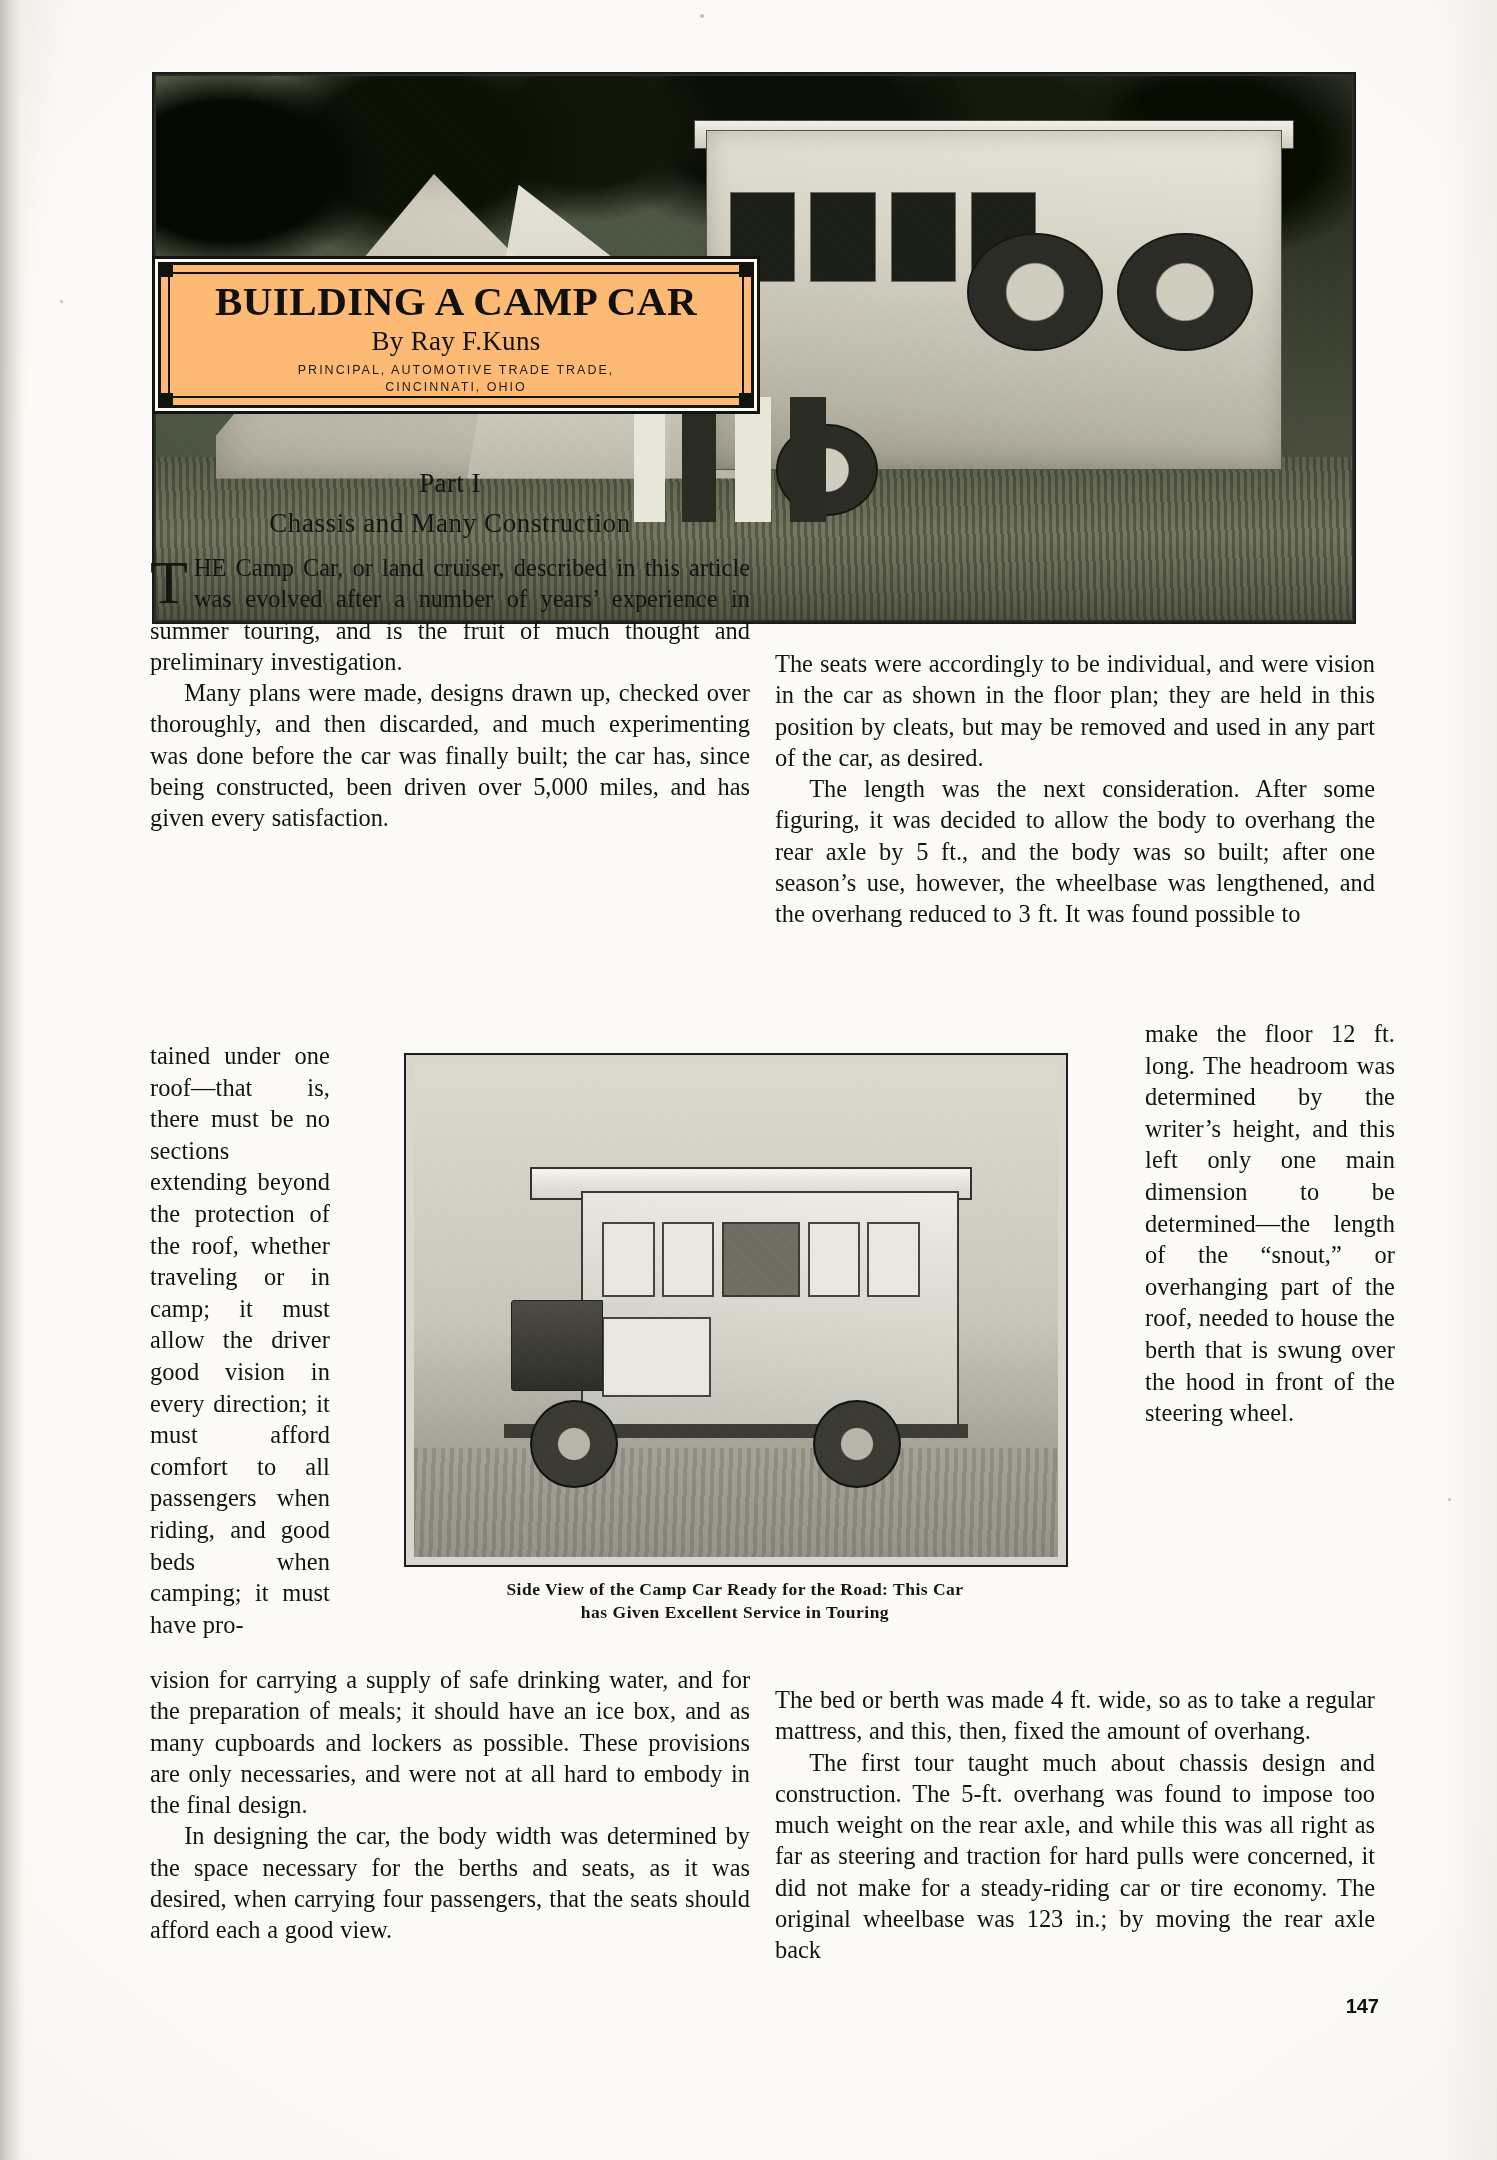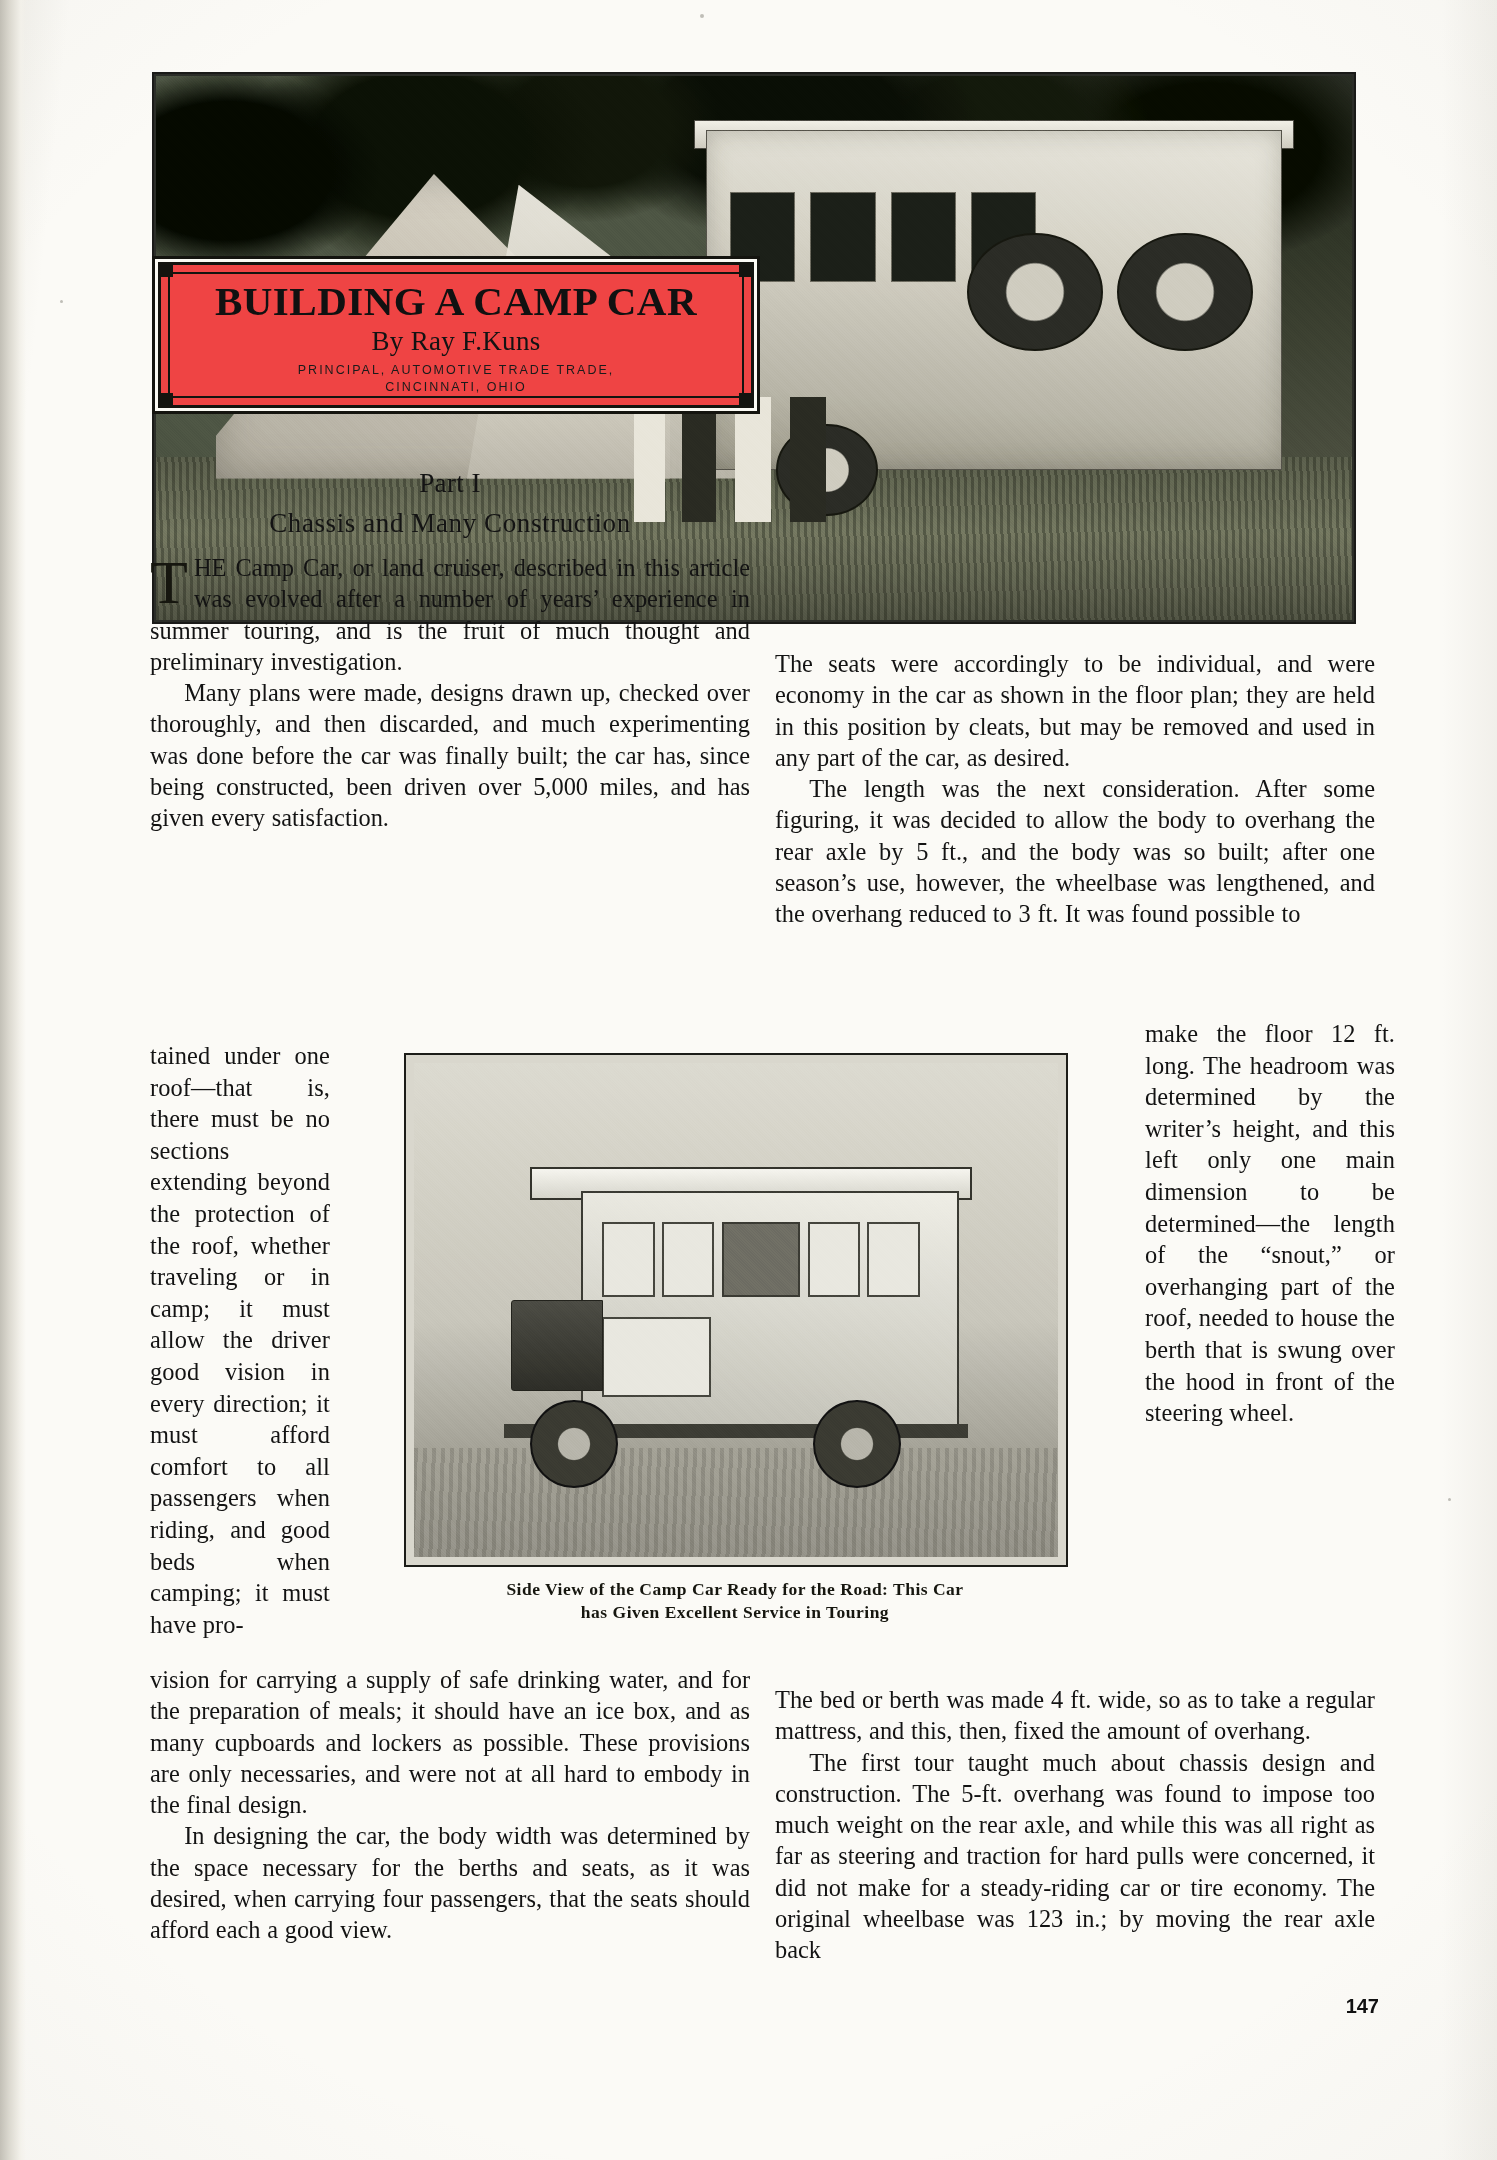--- a/index.html
+++ b/index.html
@@ -99,21 +99,21 @@
   }
   .tp-noise{
     position:absolute;inset:0;opacity:.22;
     background:repeating-linear-gradient(45deg, rgba(255,255,255,.10) 0 1px, rgba(0,0,0,.10) 1px 2px);
     mix-blend-mode:overlay;
   }
 
   
   .plaque{
     position:absolute;left:158px;top:262px;width:590px;height:140px;
-    background:#ef4444;
+    background:#fdba74;
     border:3px solid #14140f;
     box-shadow:0 0 0 3px #fbfaf4, 0 0 0 6px #14140f;
     z-index:5;
   }
   .plaque-inner{
     position:absolute;inset:7px;border:2px solid #14140f;
     display:flex;flex-direction:column;align-items:center;justify-content:flex-start;
     padding-top:6px;box-sizing:border-box;
   }
   .plaque-title{
@@ -295,21 +295,21 @@
 
   <div class="part-head">Part I</div>
   <div class="part-sub">Chassis and Many Construction</div>
 
   <div class="lcol-a col-text">
     <p class="noindent"><span class="dropcap">T</span><span>HE Camp Car, or land cruiser, described in this article was evolved after a number of years’ experience in summer touring, and is the fruit of much thought and preliminary investigation.</span></p>
     <p>Many plans were made, designs drawn up, checked over thoroughly, and then discarded, and much experimenting was done before the car was finally built; the car has, since being constructed, been driven over 5,000 miles, and has given every satisfaction.</p>
   </div>
 
   <div class="rcol-a col-text">
-    <p class="noindent">The seats were accordingly to be individual, and were economy in the car as shown in the floor plan; they are held in this position by cleats, but may be removed and used in any part of the car, as desired.</p>
+    <p class="noindent">The seats were accordingly to be individual, and were vision in the car as shown in the floor plan; they are held in this position by cleats, but may be removed and used in any part of the car, as desired.</p>
     <p>The length was the next consideration. After some figuring, it was decided to allow the body to overhang the rear axle by 5 ft., and the body was so built; after one season’s use, however, the wheelbase was lengthened, and the overhang reduced to 3 ft. It was found possible to</p>
   </div>
 
   <div class="lcol-narrow">tained under one roof—that is, there must be no sections extending beyond the protection of the roof, whether traveling or in camp; it must allow the driver good vision in every direction; it must afford comfort to all passengers when riding, and good beds when camping; it must have pro-</div>
   <div class="rcol-narrow">make the floor 12 ft. long. The headroom was determined by the writer’s height, and this left only one main dimension to be determined—the length of the “snout,” or overhanging part of the roof, needed to house the berth that is swung over the hood in front of the steering wheel.</div>
 
   <div class="mid-photo">
     <div class="mid-inner">
       <div class="mp-bg"></div>
       <div class="mp-ground"></div>

